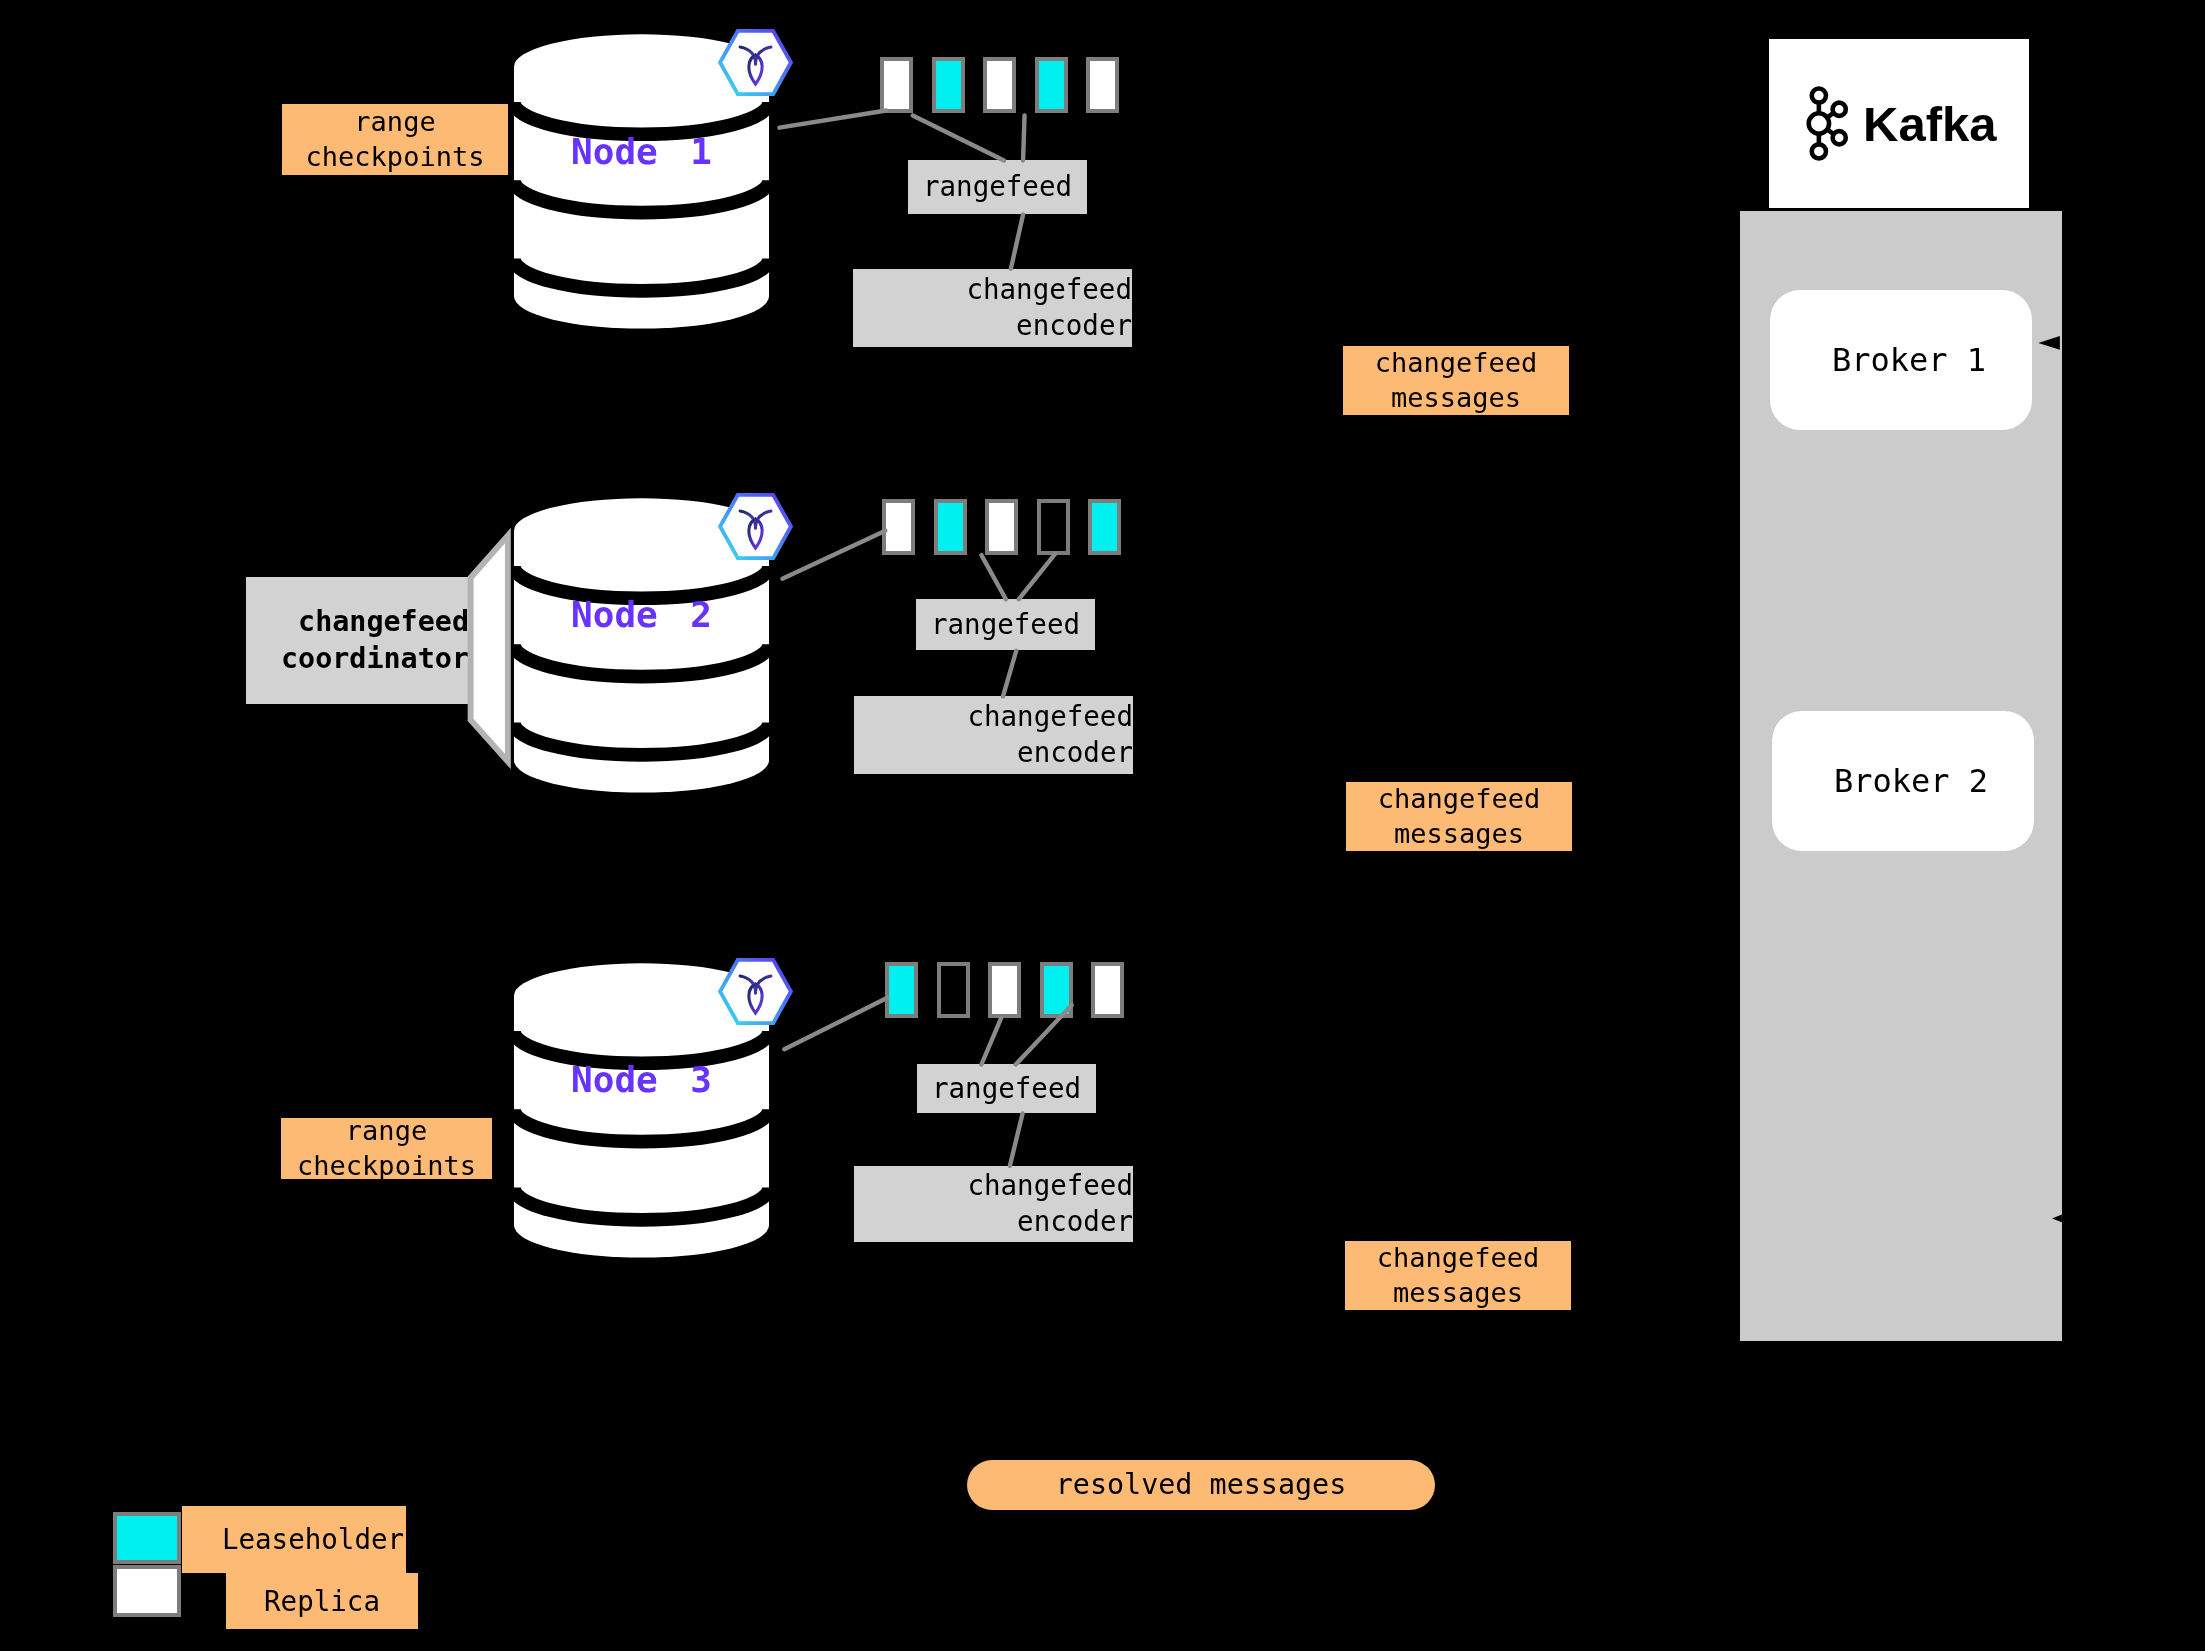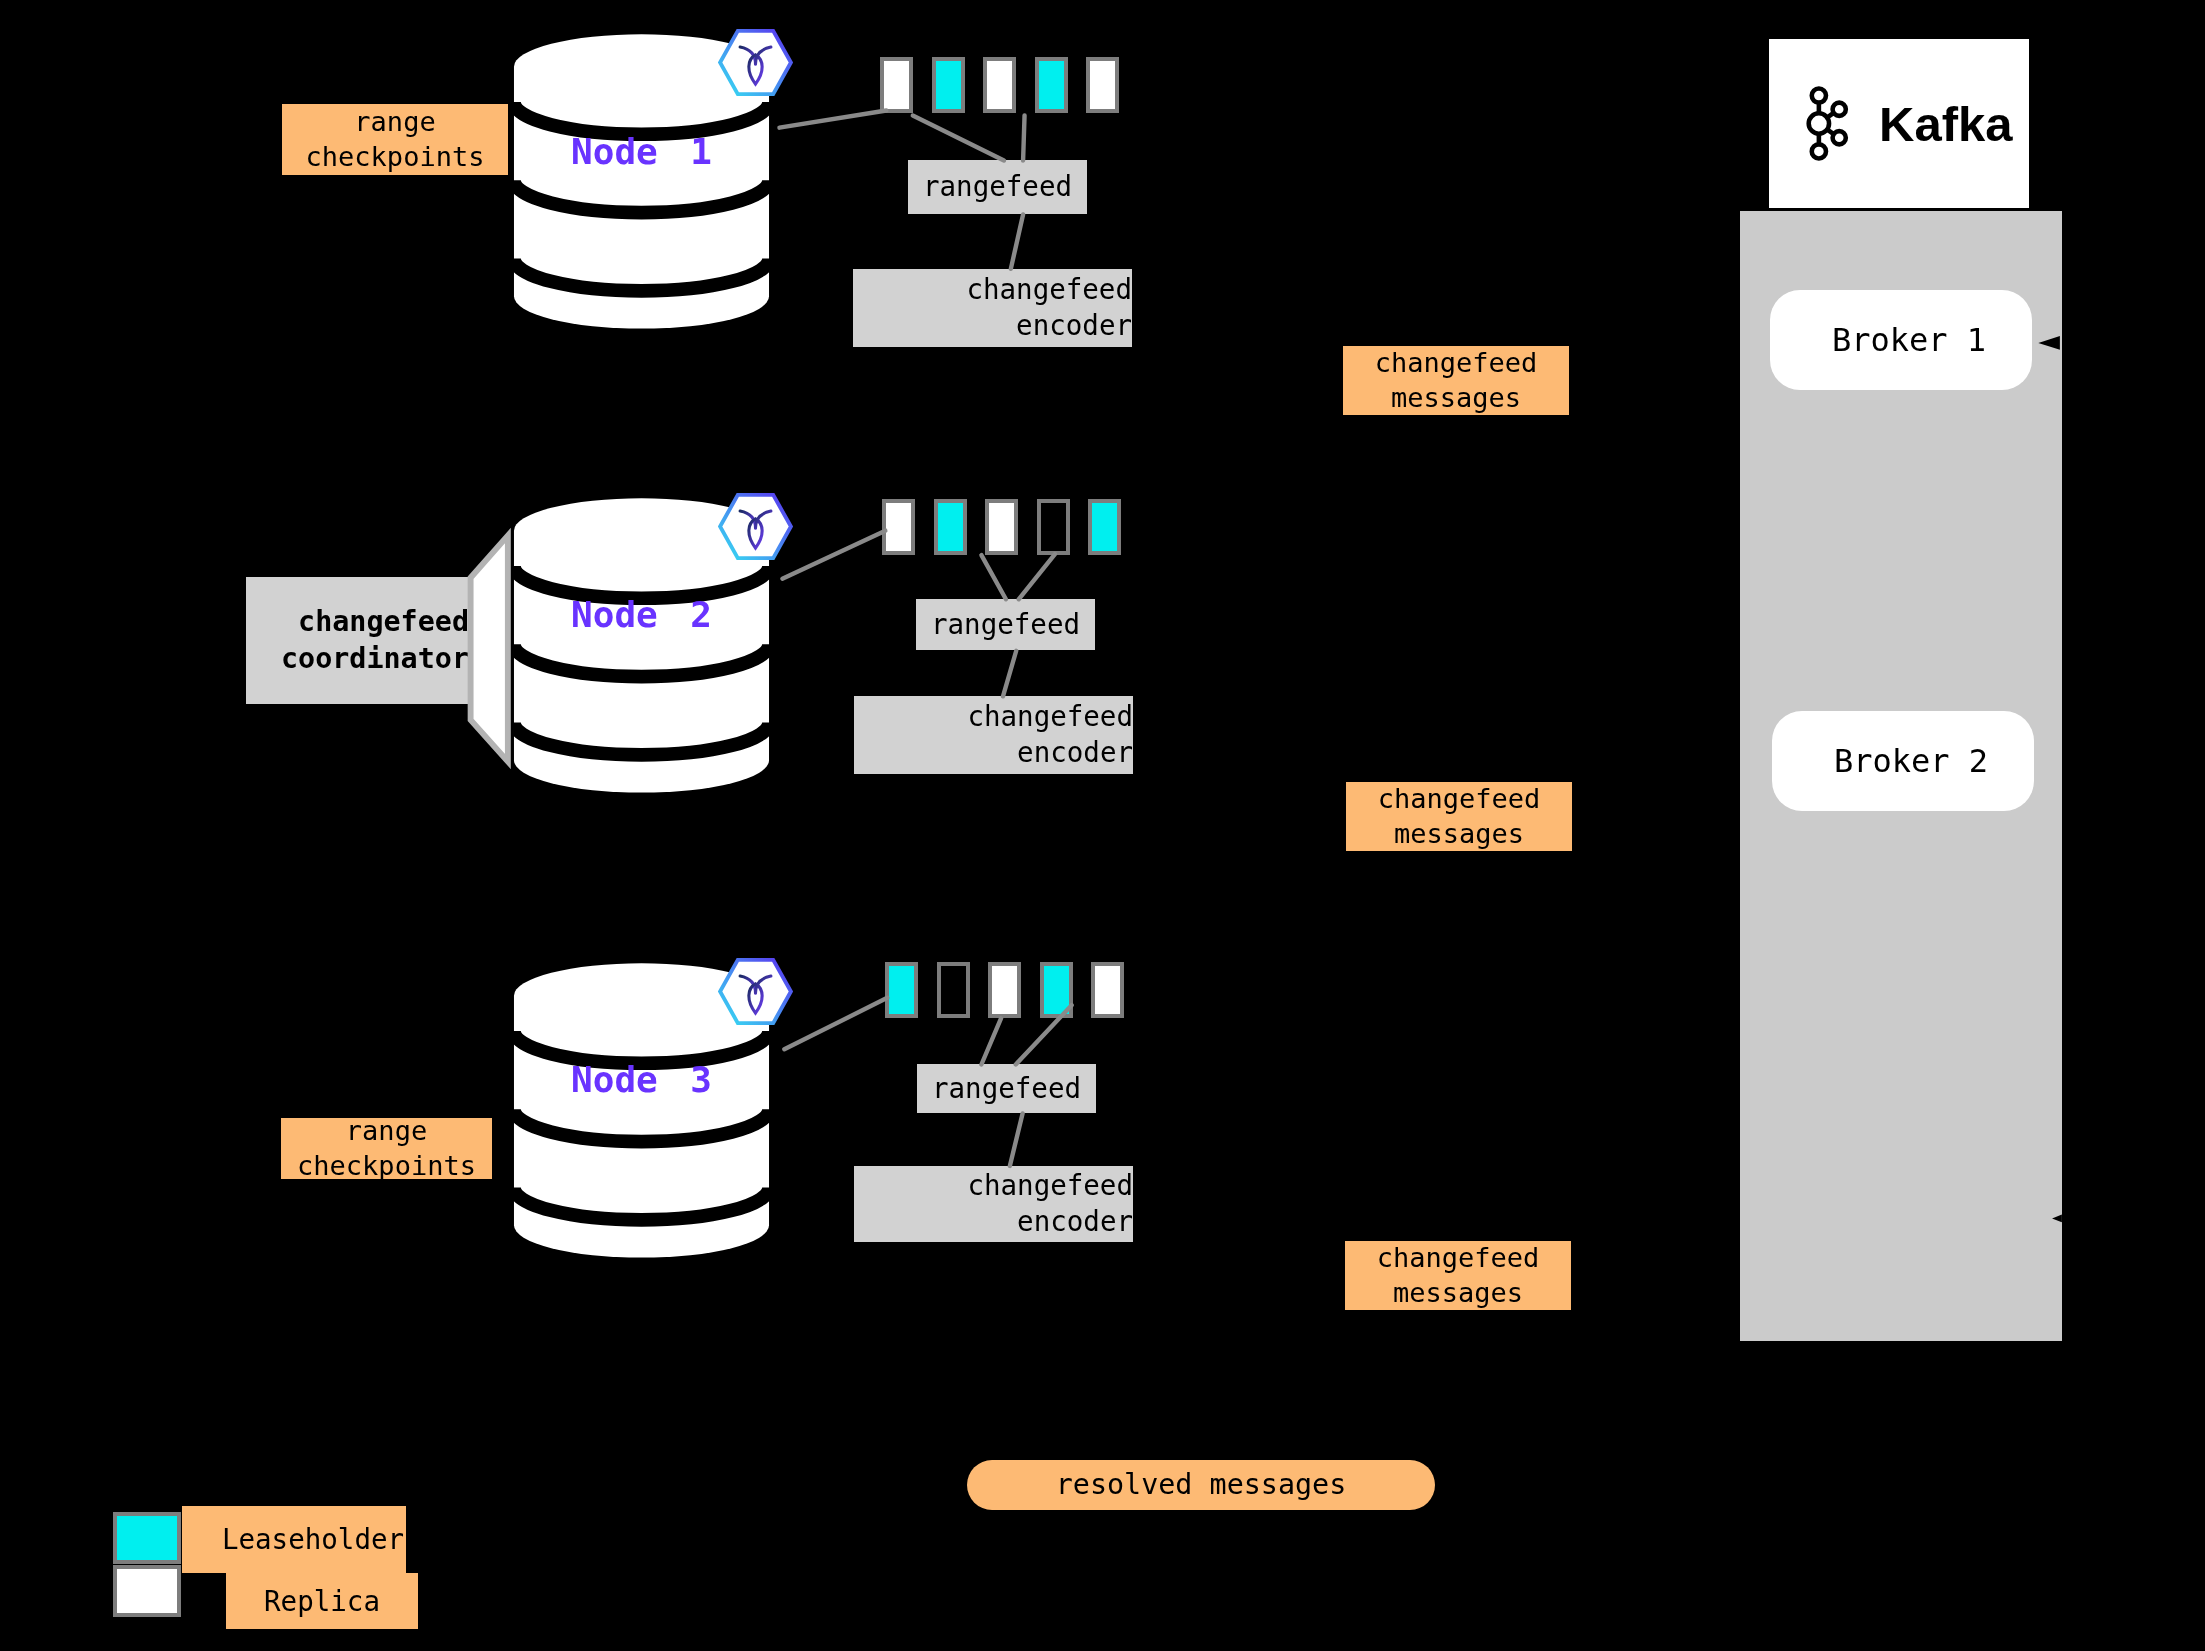--- a/index.html
+++ b/index.html
@@ -52,22 +52,22 @@
   #rangefeed3{left:917px;top:1064px;width:179px;height:49px;}
   #encoder3{left:854px;top:1166px;width:279px;height:76px;}
   #messages3{left:1345px;top:1241px;width:226px;height:69px;}
   #checkpoints-bottom{left:281px;top:1118px;width:211px;height:61px;}
 
   
   #kafka-panel{left:1740px;top:211px;width:322px;height:1130px;background:var(--panel-gray,#cbcbcb);}
   #kafka-box{left:1769px;top:39px;width:260px;height:169px;background:#fff;display:flex;
              align-items:center;justify-content:flex-start;padding-left:27px;}
   #kafka-title{font-family:"Liberation Sans","DejaVu Sans",sans-serif;font-weight:bold;
-               font-size:49px;color:#000;margin-left:22px;}
-  .broker{width:262px;height:100px;background:#fff;border-radius:30px;display:flex;
+               font-size:49px;color:#000;margin-left:6px;}
+  .broker{width:262px;height:140px;background:#fff;border-radius:30px;display:flex;
           align-items:center;justify-content:center;font-size:32px;color:#000;padding-left:16px;}
   #broker1{left:1770px;top:290px;}
   #broker2{left:1772px;top:711px;}
   #broker3{left:1772px;top:1153px;}
 
   
   #resolved{left:967px;top:1460px;width:468px;height:50px;border-radius:25.5px;font-size:28.4px;}
 
   
   .swatch{width:68px;height:52px;border:4.4px solid var(--border-gray,#7d7d7d);}

